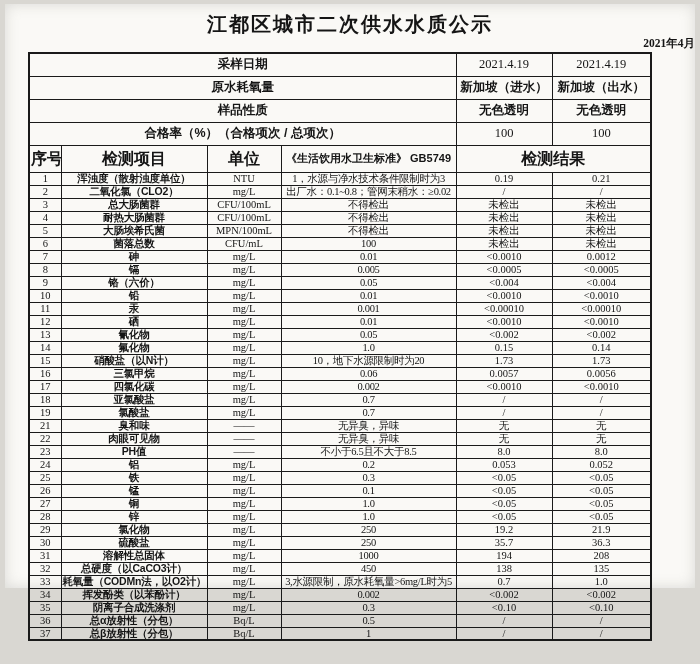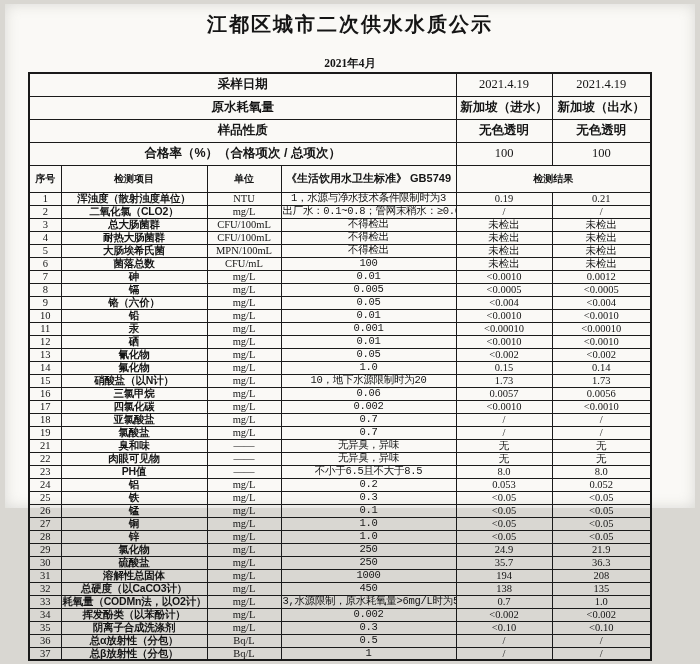--- a/index.html
+++ b/index.html
@@ -5,39 +5,38 @@
   * { margin: 0; padding: 0; box-sizing: border-box; }
   html, body { width: 700px; height: 664px; overflow: hidden; }
   body {
     background: #d9d7d2;
     font-family: "Liberation Serif", "DejaVu Serif", serif;
     color: #151515;
   }
   .paper {
     position: absolute;
     left: 5px; top: 4px;
-    width: 690px; height: 504px;
+    width: 690px; height: 584px;
     background: #faf9f6;
     box-shadow: inset 0 0 14px rgba(120,118,110,.25);
   }
   .doc-title {
     margin-top: 7px;
     text-align: center;
     font-size: 20px;
     font-weight: bold;
     letter-spacing: 2px;
     line-height: 26px;
     font-family: "Liberation Sans", "DejaVu Sans", sans-serif;
   }
   .doc-subtitle {
-    text-align: center;
+    text-align: right;
     font-size: 11.5px;
     font-weight: bold;
     line-height: 13px;
-    margin-top: 20px;
   }
   table.wq {
     margin-left: 23px;
     margin-top: 2px;
     border-collapse: collapse;
     table-layout: fixed;
     width: 622px;
     border: 2px solid #1a1a1a;
   }
   table.wq td {
@@ -60,37 +59,37 @@
   td.info-value { font-size: 12px; }
   td.info-value.cjk {
     font-weight: bold;
     font-family: "Liberation Sans", "DejaVu Sans", sans-serif;
     font-size: 12.5px;
   }
   
   tr.head-row td {
     height: 27px;
     font-weight: bold;
-    font-size: 10px;
+    font-size: 16px;
     font-family: "Liberation Sans", "DejaVu Sans", sans-serif;
   }
   tr.head-row td.std-head { font-size: 11px; }
   
   td.col-no { font-size: 10.5px; }
   td.col-item {
     text-align: left;
     padding-left: 4px;
     font-weight: 600;
     font-family: "Liberation Sans", "DejaVu Sans", sans-serif;
     font-size: 10px;
     letter-spacing: -0.2px;
     margin-left: 43px;
   }
   td.col-unit { font-size: 10px; }
-  td.col-std { font-size: 10px; letter-spacing: -0.3px; font-family: Liberation Mono, monospace; }
+  td.col-std { font-size: 10px; letter-spacing: -0.3px; }
   td.col-res { font-size: 10.5px; }
 </style>
 </head>
 <body>
 
 <div class="paper">
   <div class="doc-title">江都区城市二次供水水质公示</div>
   <div class="doc-subtitle">2021年4月</div>
 
   <table class="wq">
@@ -379,21 +378,21 @@
     <td class="col-std">1.0</td>
     <td class="col-res">&lt;0.05</td>
     <td class="col-res">&lt;0.05</td>
   </tr>
 
   <tr>
     <td class="col-no">29</td>
     <td class="col-item">氯化物</td>
     <td class="col-unit">mg/L</td>
     <td class="col-std">250</td>
-    <td class="col-res">24.9</td>
+    <td class="col-res">19.2</td>
     <td class="col-res">21.9</td>
   </tr>
 
   <tr>
     <td class="col-no">30</td>
     <td class="col-item">硫酸盐</td>
     <td class="col-unit">mg/L</td>
     <td class="col-std">250</td>
     <td class="col-res">35.7</td>
     <td class="col-res">36.3</td>

